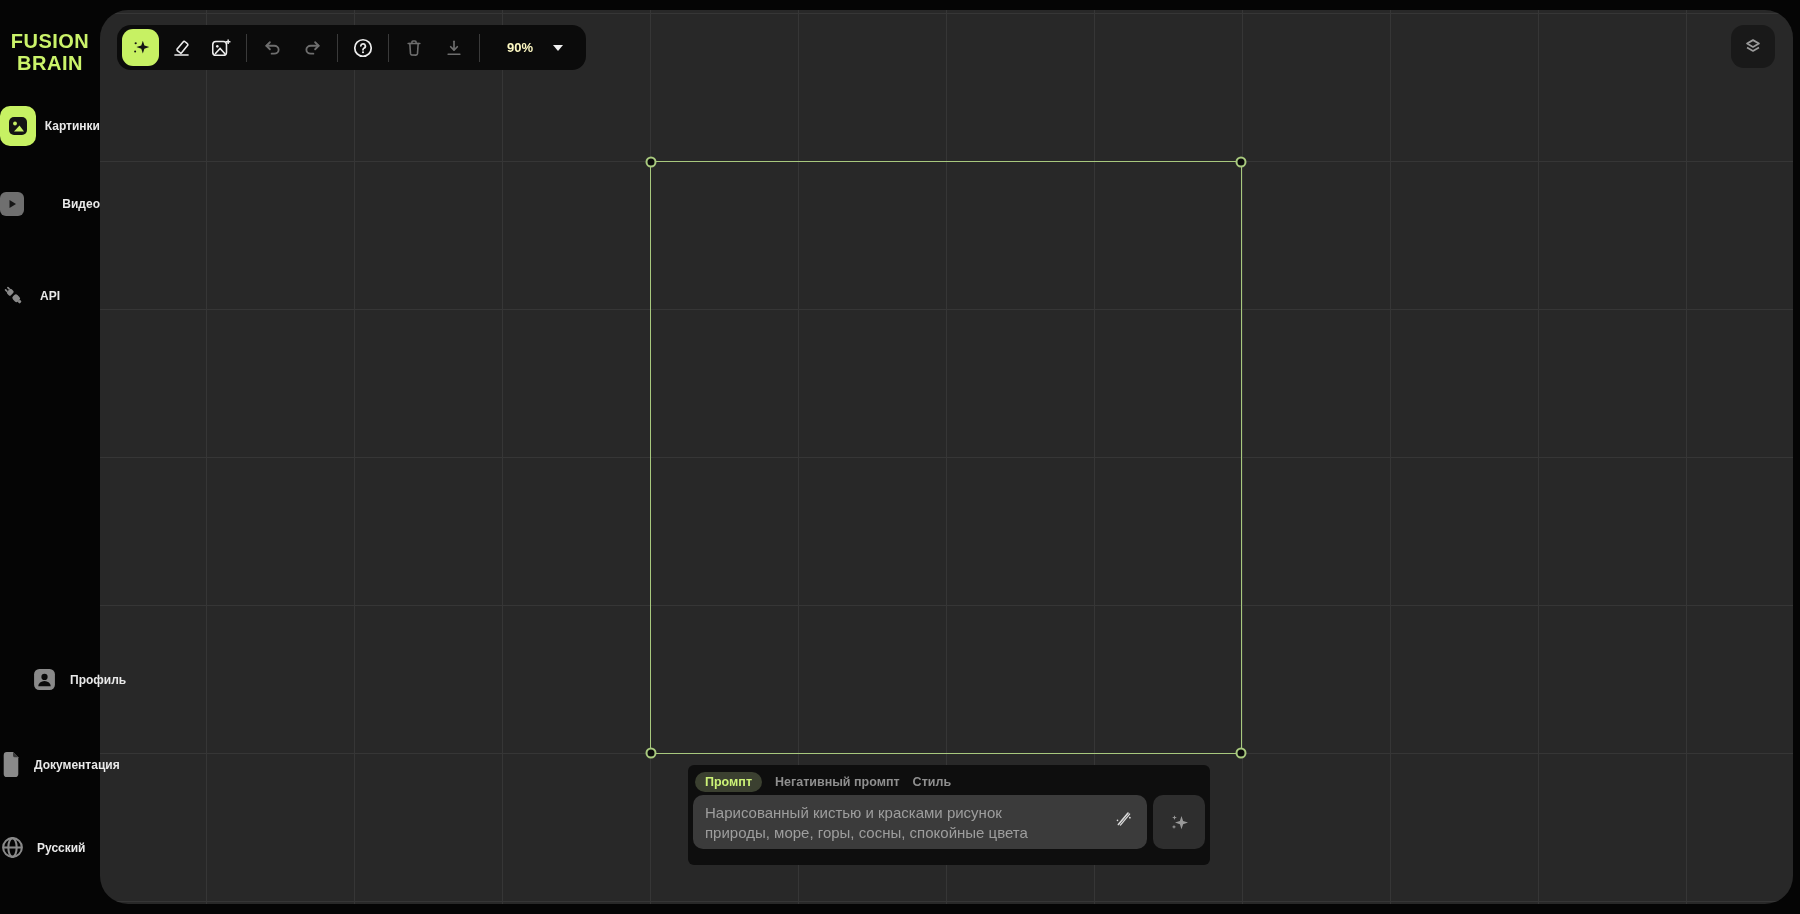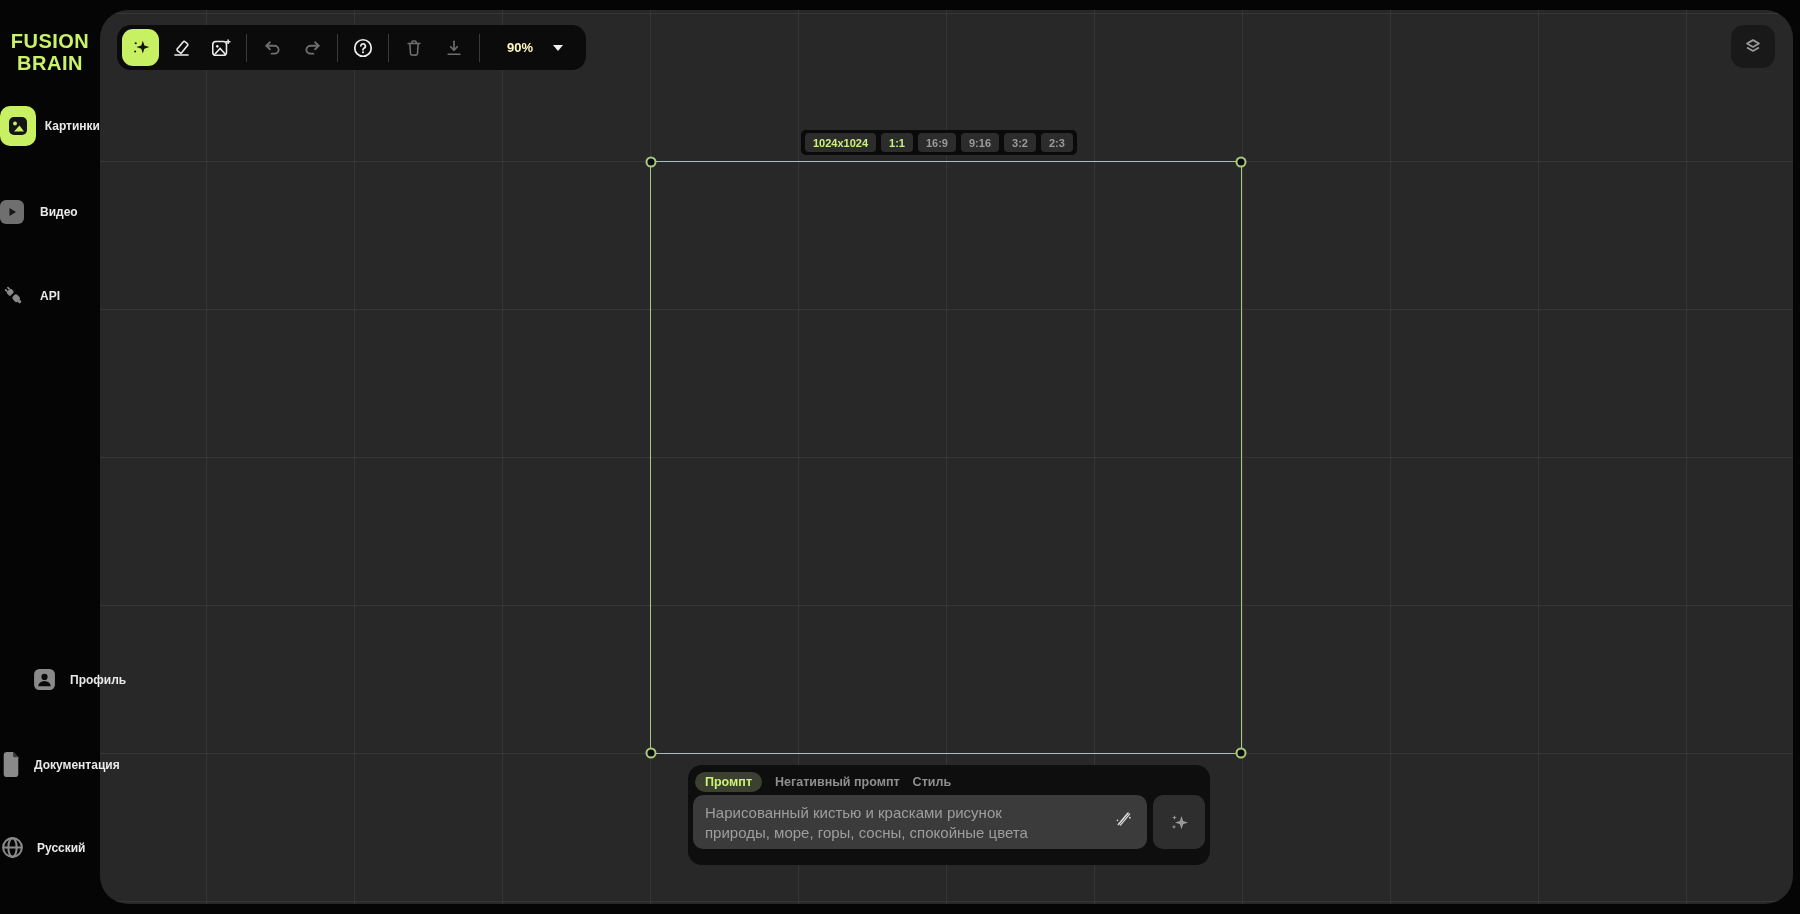--- a/index.html
+++ b/index.html
@@ -58,21 +58,21 @@
   
   .selection { position:absolute; left:550px; top:151px; width:592px; height:593px;
                border:1.5px solid #a8c97e; z-index:4; }
   .handle { position:absolute; width:11px; height:11px; border-radius:50%; background:#0c0c0c;
             border:2px solid #a8c97e; transform:translate(-50%,-50%); }
   .handle.tl { left:0; top:0; } .handle.tr { left:100%; top:0; }
   .handle.bl { left:0; top:100%; } .handle.br { left:100%; top:100%; }
 
   
   .prompt-panel { position:absolute; left:588px; top:755px; width:522px; height:100px;
-                  background:#0e0e0e; border-radius:14px; z-index:7; padding:6px 5px 0 5px; }
+                  background:#0e0e0e; border-radius:6px; z-index:7; padding:6px 5px 0 5px; }
   .tabs { display:flex; align-items:center; gap:13px; padding-left:2px; height:21px; }
   .tab { background:transparent; border:none; color:#8f8f8f; font-size:12.5px; font-weight:bold;
          font-family:inherit; cursor:pointer; white-space:nowrap; }
   .tab.active { background:#3b4030; color:#ccf277; border-radius:11px; padding:3px 10px; }
   .prompt-row { display:flex; gap:6px; margin-top:3px; }
   .prompt-input-wrap { position:relative; width:454px; height:54px; background:#3b3b3b; border-radius:10px; }
   .prompt-input { width:100%; height:100%; background:transparent; border:none; resize:none; outline:none;
                   padding:8px 92px 8px 12px; color:#e5e5e5; font-size:15px; line-height:1.35; font-family:inherit; }
   .prompt-input::placeholder { color:#9e9e9e; }
   .pen-icon { position:absolute; right:13px; top:13px; color:#d9d9d9; }
@@ -94,21 +94,21 @@
     <span class="tile lime">
       <svg width="24" height="24" viewBox="0 0 24 24">
         <rect x="3" y="3" width="18" height="18" rx="5" fill="#141414"></rect>
         <circle cx="9" cy="9.5" r="1.9" fill="#c7f163"></circle>
         <path d="M8 17.5 L13.5 11.5 L18 17.5 Z" fill="#c7f163"></path>
       </svg>
     </span>
     <span class="label">Картинки</span>
   </div>
 
-  <div class="nav-item" style="top:200px; gap:16px;">
+  <div class="nav-item" style="top:192px; gap:16px;justify-content:space-between;">
     <span class="tile gray">
       <svg width="12" height="12" viewBox="0 0 12 12">
           <path d="M3.5 2 L10 6 L3.5 10 Z" fill="#161616"></path>
         </svg>
     </span>
     <span class="label">Видео</span>
   </div>
 
   <div class="nav-item" style="top:282px; gap:13px;">
     <span style="color:#8a8a8a;">
@@ -244,28 +244,20 @@
 
   <button class="settings-btn">
     <span>
       <svg width="22" height="22" viewBox="0 0 24 24" fill="none" stroke="currentColor" stroke-width="1.9" stroke-linejoin="round">
         <path d="M12 4.5 L18.5 8.2 L12 11.9 L5.5 8.2 Z"></path>
         <path d="M5.5 12.6 L12 16.3 L18.5 12.6"></path>
       </svg>
     </span>
   </button>
 
-  <div class="chips">
-    <button class="chip lime">1024x1024</button>
-    <button class="chip lime">1:1</button>
-    <button class="chip">16:9</button>
-    <button class="chip">9:16</button>
-    <button class="chip">3:2</button>
-    <button class="chip">2:3</button>
-  </div>
 
   <div class="selection">
     <span class="handle tl"></span>
     <span class="handle tr"></span>
     <span class="handle bl"></span>
     <span class="handle br"></span>
   </div>
 
   <div class="prompt-panel">
     <div class="tabs">

